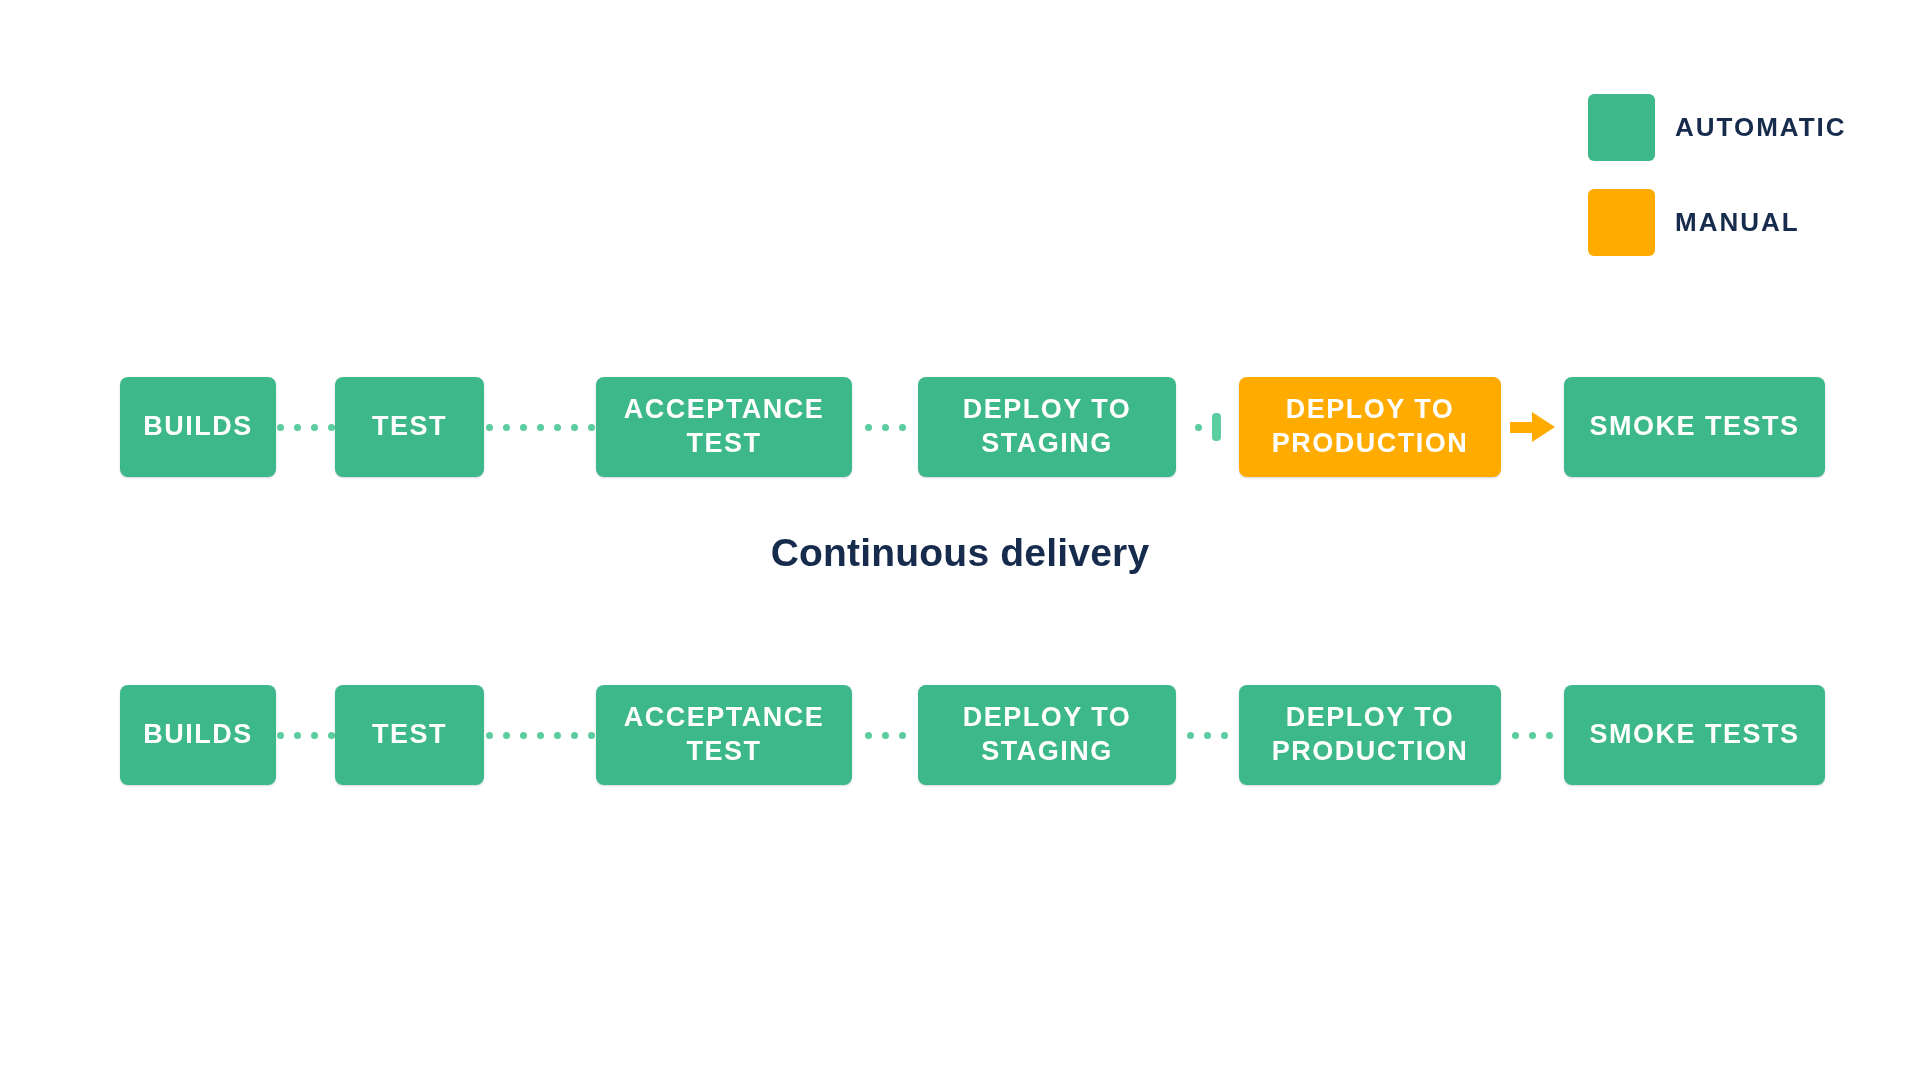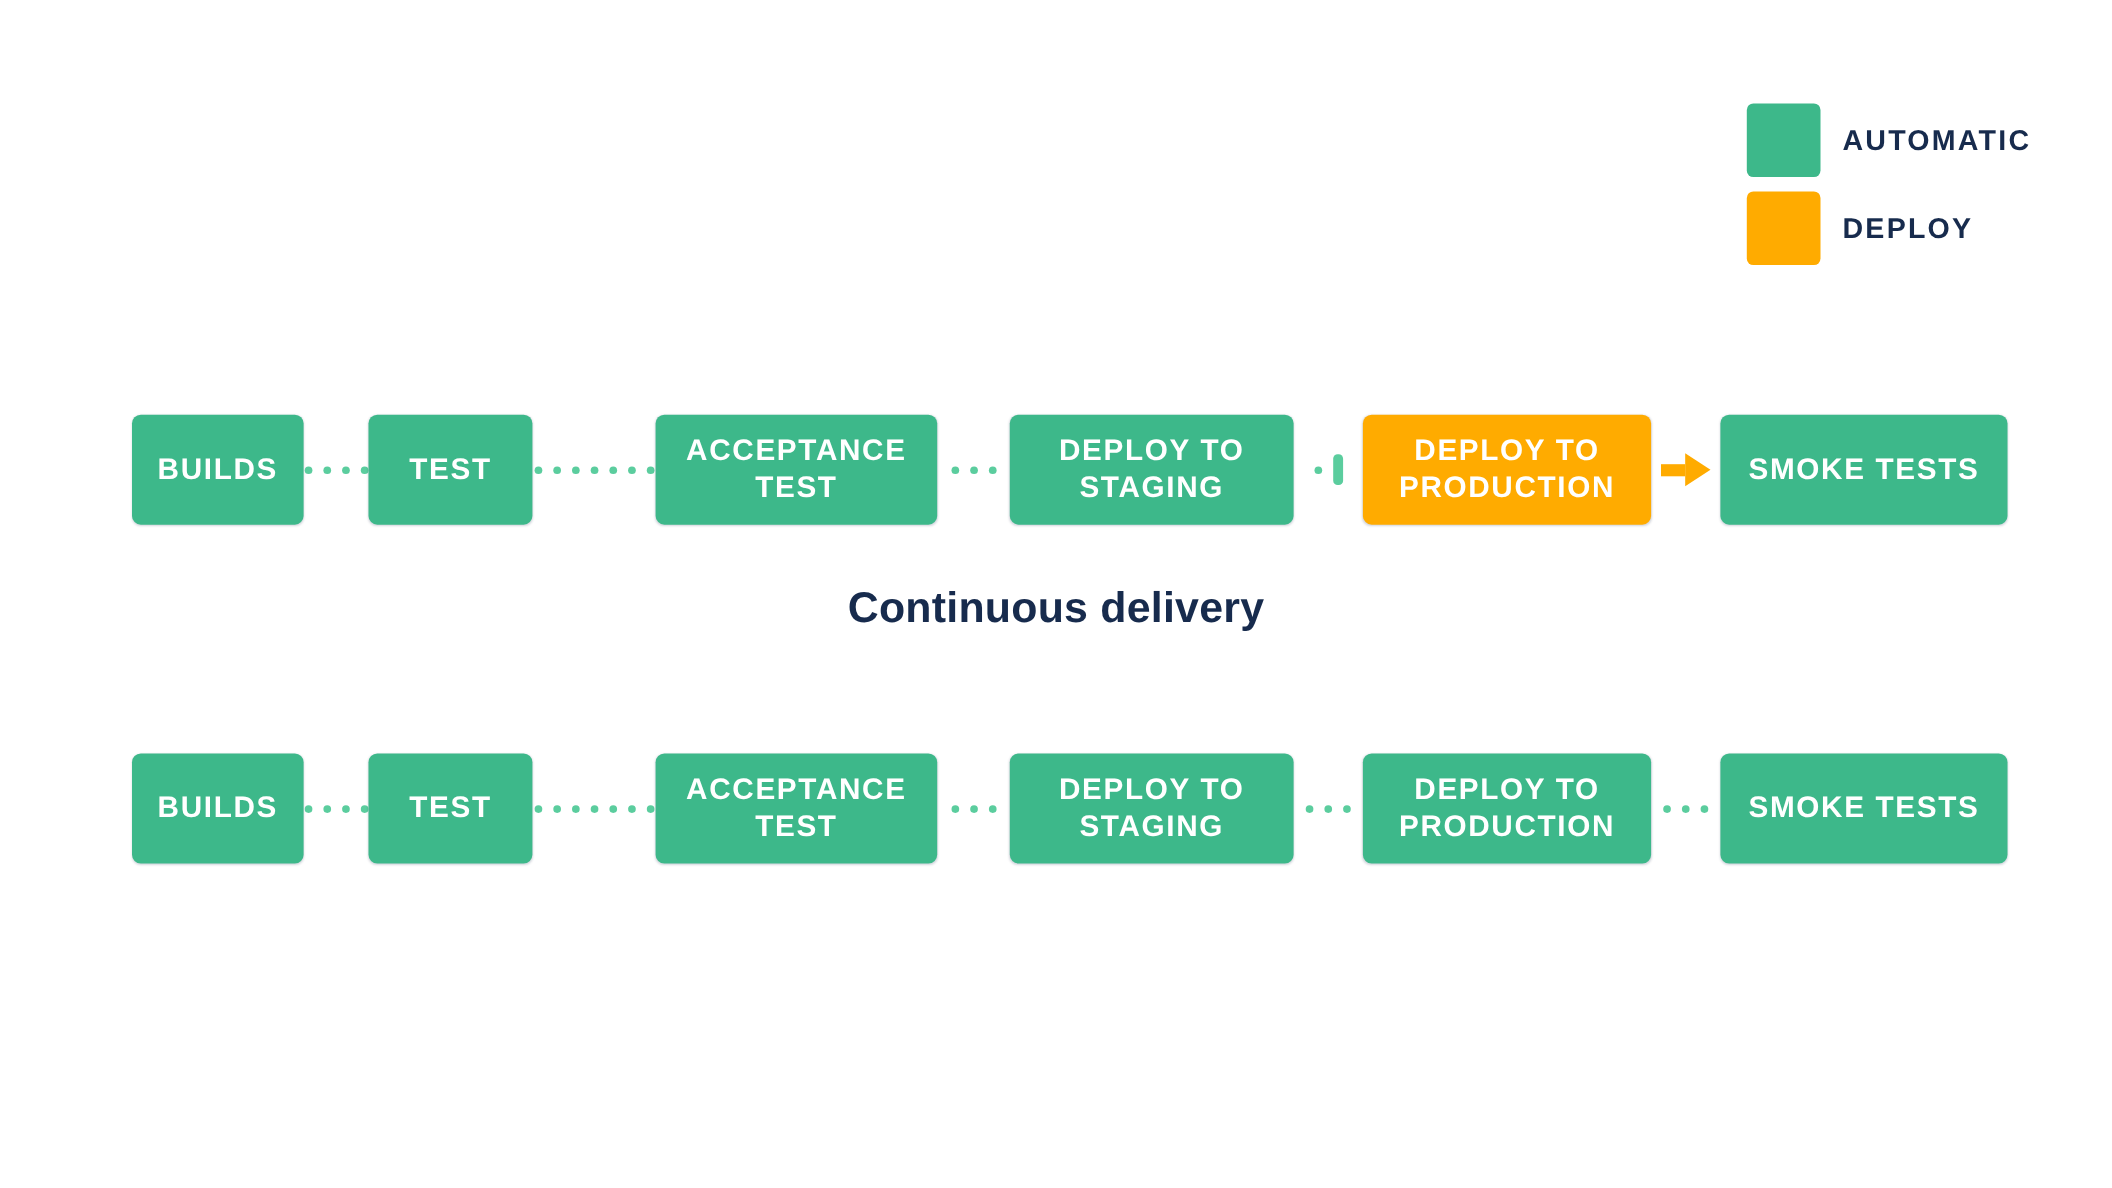--- a/index.html
+++ b/index.html
@@ -8,21 +8,21 @@
     background: #ffffff;
     font-family: "Liberation Sans", sans-serif;
     overflow: hidden;
     position: relative;
   }
   .canvas { position: relative; width: 1920px; height: 1080px; }
 
   
   .legend {
     position: absolute; left: 1588px; top: 94px;
-    display: flex; flex-direction: column; gap: 13px;
+    display: flex; flex-direction: column; gap: 28px;
   }
   .legend-item { display: flex; align-items: center; gap: 20px; }
   .legend-swatch {
     width: 67px; height: 67px; border-radius: 6px;
     flex: 0 0 auto;
   }
   .legend-label {
     font-size: 26px; font-weight: 700; letter-spacing: 2px;
     color: #172B4D; white-space: nowrap;
   }
@@ -84,21 +84,21 @@
 
 <div class="canvas">
 
   <div class="legend">
     <div class="legend-item">
       <span class="legend-swatch" style="background: rgb(61, 184, 138);"></span>
       <span class="legend-label">AUTOMATIC</span>
     </div>
     <div class="legend-item">
       <span class="legend-swatch" style="background: rgb(255, 171, 0);"></span>
-      <span class="legend-label">DEPLOY</span>
+      <span class="legend-label">MANUAL</span>
     </div>
   </div>
 
   <div class="pipeline-row row-delivery">
       <div class="step-box step-automatic" style="width: 156px; background: rgb(61, 184, 138);">
         <span>BUILDS</span>
       </div>
       <div class="connector" style="width: 59px;">
         <span class="dot" style="background: rgb(91, 205, 158);"></span>
         <span class="dot" style="background: rgb(91, 205, 158);"></span>

